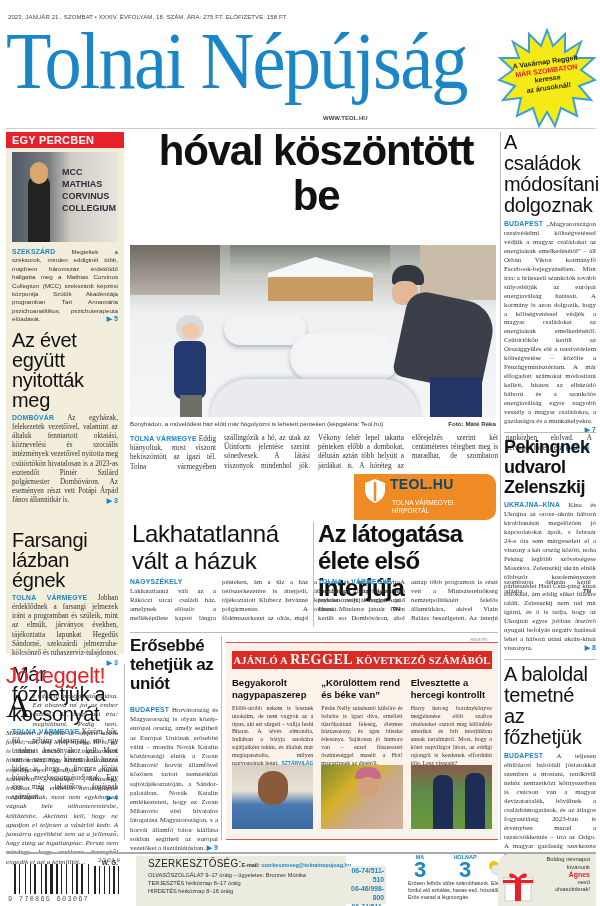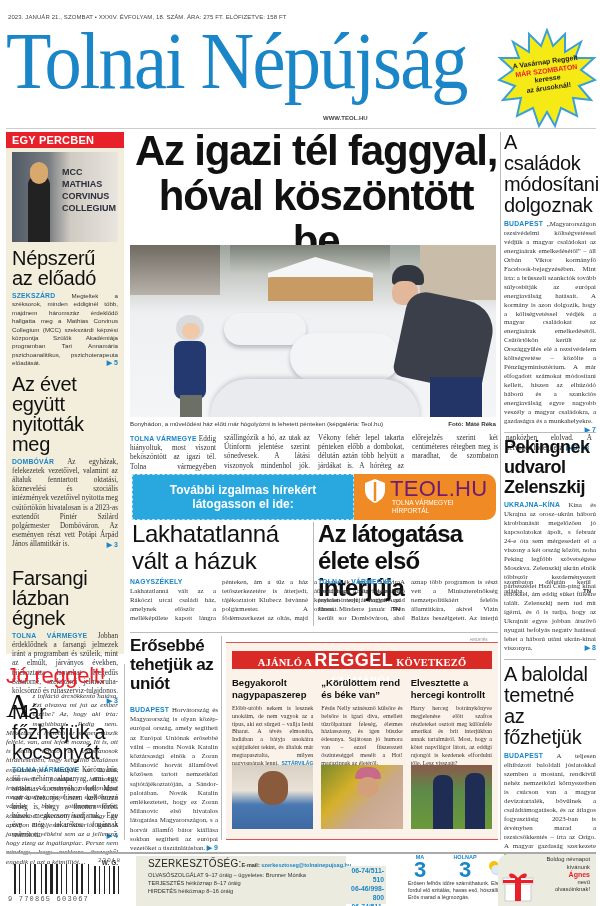--- a/index.html
+++ b/index.html
@@ -38,35 +38,34 @@
 
 <div class="abs" style="left:6px;top:132px;width:118px;height:522px;background:#f3eedc">
   <div class="sans" style="background:#e8202a;color:#fff;font-weight:bold;font-size:11px;padding:2px 6px;letter-spacing:.2px">EGY PERCBEN</div>
   <div style="margin:4px 6px 0;height:90px;background:linear-gradient(90deg,#505a66 0%,#7a7e82 35%,#cfcac2 55%,#e9e5df 100%);position:relative;overflow:hidden">
     <div style="position:absolute;left:16px;top:22px;width:22px;height:68px;border-radius:11px 11px 0 0;background:#222"></div>
     <div style="position:absolute;left:18px;top:10px;width:18px;height:22px;border-radius:9px;background:#d9a86c"></div>
     <div class="sans" style="position:absolute;left:50px;top:14px;width:60px;font-weight:bold;font-size:9px;line-height:12px;color:#2b2f3a">MCC MATHIAS CORVINUS COLLEGIUM</div>
   </div>
 
   <div style="padding:2px 6px 0">
-    <div class="hl-thin" style="font-size:20px;line-height:20px;margin-top:4px">Népszerű az előadó</div>
     <div class="body-text" style="margin-top:4px;font-family:'Liberation Sans',sans-serif;font-size:6.2px;line-height:8.4px">
       <span class="loc">SZEKSZÁRD</span>
       <span>Megteltek a széksorok, minden eddiginél több, majdnem háromszáz érdeklődő hallgatta meg a Mathias Corvinus Collegium (MCC) szekszárdi képzési központja Szülők Akadémiája programban Tari Annamária pszichoanalitikus, pszichoterapeuta előadását.</span>
       <span class="arrow">▶ 5</span>
     </div>
 
     <div class="hl-thin" style="font-size:20px;line-height:20px;margin-top:6px">Az évet együtt nyitották meg</div>
     <div class="body-text" style="margin-top:3px">
       <span class="loc">DOMBÓVÁR</span>
       <span>Az egyházak, felekezetek vezetőivel, valamint az általuk fenntartott oktatási, köznevelési és szociális intézmények vezetőivel nyitotta meg csütörtökön hivatalosan is a 2023-as esztendőt Pintér Szilárd polgármester Dombóváron. Az eseményen részt vett Potápi Árpád János államtitkár is.</span>
       <span class="arrow">▶ 3</span>
     </div>
 
-    <div class="hl-thin" style="font-size:20px;line-height:20px;margin-top:18px">Farsangi lázban égnek</div>
+    <div class="hl-thin" style="font-size:20px;line-height:20px;margin-top:24px">Farsangi lázban égnek</div>
     <div class="body-text" style="margin-top:3px">
       <span class="loc">TOLNA VÁRMEGYE</span>
       <span>Jobban érdeklődnek a farsangi jelmezek iránt a programban és szüleik, mint az elmúlt, járványos években, tájékoztatta lapunkat Hegedűs Sándorné, szekszárdi jelmezruha-kölcsönző és ruhaszerviz-tulajdonos.</span>
       <span class="arrow">▶ 3</span>
     </div>
 
     <div class="hl-thin" style="font-size:20px;line-height:20px;margin-top:6px">Már főzhetjük a kocsonyát</div>
     <div class="body-text" style="margin-top:3px">
       <span class="loc">TOLNA VÁRMEGYE</span>
       <span>Köröm, bőr, fül – néhány alapanyag, ami egy tartalmas kocsonyához kell. Most van a szezonja, hiszen kell hozzá hideg is, hogy a finomra főzött húsok megkocsonyásodjanak. Egy éve még takarékos fogásnak számított.</span>
@@ -80,21 +79,20 @@
   <div class="body-text" style="font-style:italic;margin-top:4px;font-size:7.1px;line-height:9.2px">
     <span style="float:left;font-size:34px;line-height:28px;margin-right:2px;font-style:normal;color:#111">A</span>
     <span>z infláció árcsökkentő hatása. Ezt olvasva mi jut az ember eszébe? Az, hogy aki írta: meghibbant. Pedig nem. Miközben a legtöbb ár szépen kúszik felfelé, van, ami lefelé mozog. Itt is, ott is tetten érhető az ingatlanosok hirdetéseiben, hogy kétmillió általános engedménnyel kínálják az általuk közvetített házakat, lakásokat, irodákat. Az emberek mindennapjai megdrágultak, most nem egykönnyen vágnak bele otthonteremtésbe, költözésbe. Akciózni kell, hogy ne apadjon el teljesen a vásárlói kedv. A januárra egyébként sem az a jellemző, hogy zizeg az ingatlanpiac. Persze nem mindegy, hogy mekkora összegből engedik el azt a kétmilliót…</span>
     <b style="float:right;font-style:normal;font-family:'Liberation Sans',sans-serif;font-size:6.5px">W. G.</b>
   </div>
 </div>
 
 <div class="vline" style="left:124px;top:664px;height:176px"></div>
 
 <div class="abs hl-bold" style="left:134px;top:128px;width:364px;font-size:42px;line-height:45px;text-align:center;letter-spacing:-1.2px">
-  <div>Az igazi tél faggyal,</div>
   <div>hóval köszöntött be</div>
 </div>
 
 <div class="abs" style="left:130px;top:245px;width:366px;height:172px;overflow:hidden;background:linear-gradient(180deg,#9aa39c 0%,#c9cbc7 18%,#eef0f2 40%,#f4f5f7 100%)">
   <div style="position:absolute;left:0;top:0;width:90px;height:50px;background:linear-gradient(180deg,#6f6a62,#b8b2aa)"></div>
   <div style="position:absolute;left:100px;top:0;width:160px;height:30px;background:linear-gradient(180deg,#7b8078,#c8ccc6)"></div>
   <div style="position:absolute;left:290px;top:0;width:76px;height:55px;background:#c9bca8"></div>
   <div style="position:absolute;left:138px;top:18px;width:105px;height:38px;background:#c89a64;clip-path:polygon(0 40%,45% 0,100% 40%,100% 100%,0 100%)"></div>
   <div style="position:absolute;left:138px;top:12px;width:105px;height:20px;background:#f5f6f7;clip-path:polygon(0 80%,45% 0,100% 80%,100% 100%,0 100%)"></div>
   <div style="position:absolute;left:94px;top:68px;width:82px;height:32px;border-radius:40px;background:#f1f2f4;box-shadow:0 3px 4px #b8bcc0"></div>
@@ -113,30 +111,26 @@
 <div class="abs sans" style="left:130px;top:420px;font-size:6.2px;color:#333">Bonyhádon, a művelődési ház előtt már hógolyózni is lehetett pénteken (képgaléria: Teol.hu)</div>
 <div class="abs sans" style="left:430px;top:420px;width:66px;text-align:right;font-size:6.2px;font-weight:bold;color:#333">Fotó: Máté Réka</div>
 
 <div class="abs body-text" style="left:130px;top:434px;width:368px;height:40px;column-count:4;column-gap:8px">
   <span class="loc">TOLNA VÁRMEGYE</span>
   <span>Eddig hiányoltuk, most viszont beköszöntött az igazi tél. Tolna vármegyében szállingózik a hó, az utak az Útinform jelentése szerint sónedvesek. A látási viszonyok mindenhol jók. Vékony fehér lepel takarta pénteken előbb a dombokat, délután aztán több helyütt a járdákat is. A hóréteg az előrejelzés szerint két centiméteres rétegben meg is maradhat, de szombaton napközben elolvad. A hétvégén hideg lesz.</span>
   <span class="arrow" style="float:none">▶ 3, 13</span>
 </div>
 
 <div class="abs" style="left:132px;top:474px;width:364px;height:46px">
-  <div class="sans" style="position:absolute;left:0;top:0;width:222px;height:46px;background:#29a8e0;border:1.5px dashed #b8e2f4;color:#fff;font-weight:bold;font-size:12px;line-height:14px;text-align:center;padding-top:8px">
-    <div>További izgalmas hírekért</div>
-    <div>látogasson el ide:</div>
-  </div>
   <div style="position:absolute;left:222px;top:0;width:142px;height:46px;background:#f08a24;border-radius:0 10px 10px 0">
     <svg width="22" height="26" viewBox="0 0 22 26" style="position:absolute;left:10px;top:4px">
       <path d="M11 1 L21 5 L21 12 C21 19 16 23 11 25 C6 23 1 19 1 12 L1 5 Z" fill="#fff"></path>
       <path d="M11 4 L11 23" stroke="#f08a24" stroke-width="2.5"></path>
     </svg>
-    <div class="sans" style="position:absolute;left:36px;top:2px;font-weight:normal;font-size:22px;color:#701a75;letter-spacing:.3px">TEOL.HU</div>
+    <div class="sans" style="position:absolute;left:36px;top:2px;font-weight:bold;font-size:14px;color:#0c4a6e;letter-spacing:.3px">TEOL.HU</div>
     <div class="sans" style="position:absolute;left:38px;top:25px;font-size:6.5px;line-height:8px;color:#fff">
       <div>TOLNA VÁRMEGYEI</div>
       <div>HÍRPORTÁL</div>
     </div>
   </div>
 </div>
 
 <div class="abs hl-thin" style="left:132px;top:520px;width:176px;font-size:24px;line-height:27px">
   <div>Lakhatatlanná</div>
   <div>vált a házuk</div>
@@ -167,21 +161,21 @@
   <span>Horvátország és Magyarország is olyan közép-európai ország, amely segítheti az Európai Uniónak erősebbé válni – mondta Novák Katalin köztársasági elnök a Zoran Milanović horvát államfővel közösen tartott nemzetközi sajtótájékoztatóján, a Sándor-palotában. Novák Katalin emlékeztetett, hogy ez Zoran Milanovic első hivatalos látogatása Magyarországon, s a horvát államfő bátor kiállása sokban segítheti az európai vezetőket a tisztánlátásban.</span>
   <span class="arrow">▶ 9</span>
 </div>
 
 <div class="vline" style="left:221px;top:636px;height:204px"></div>
 
 <div class="abs sans" style="left:470px;top:638px;font-size:3.5px;color:#888">HIRDETÉS</div>
 <div class="abs" style="left:226px;top:642px;width:272px;height:198px;background:#fbf3e9;border-top:1px solid #d9534f;border-bottom:1.5px solid #d9534f">
   <div style="margin:8px 6px 0;height:18px;background:#d92a26;color:#fff;text-align:center;font-family:'Liberation Serif',serif;font-weight:bold;font-size:10.5px;line-height:18px;letter-spacing:.2px">
     <span>AJÁNLÓ A</span>
-    <span style="font-size:18px;letter-spacing:.5px;font-family:Liberation Sans, sans-serif">REGGEL</span>
+    <span style="font-size:14px;letter-spacing:.5px;font-family:Liberation Serif, serif">REGGEL</span>
     <span>KÖVETKEZŐ SZÁMÁBÓL</span>
   </div>
 
   <div style="display:flex;gap:8px;padding:8px 6px 0">
     <div style="width:82px">
       <div class="sans" style="font-weight:bold;font-size:9.5px;line-height:12px;color:#111;height:26px">Begyakorolt nagypapaszerep</div>
       <div class="body-text" style="font-size:6px;line-height:7.8px;margin-top:2px;height:54px">
         <span>Előbb-utóbb nekem is lesznek unokáim, de nem vagyok az a típus, aki ezt sürgeti – vallja Ieshi Bharat. A tévés elmondta, Indiában a bátyja unokáira sajátjaiként tekint, és általuk már megtapasztalta, milyen nagypapának lenni.</span>
         <b class="sans blue" style="float:right;font-size:5px">SZTÁRVILÁG</b>
       </div>

